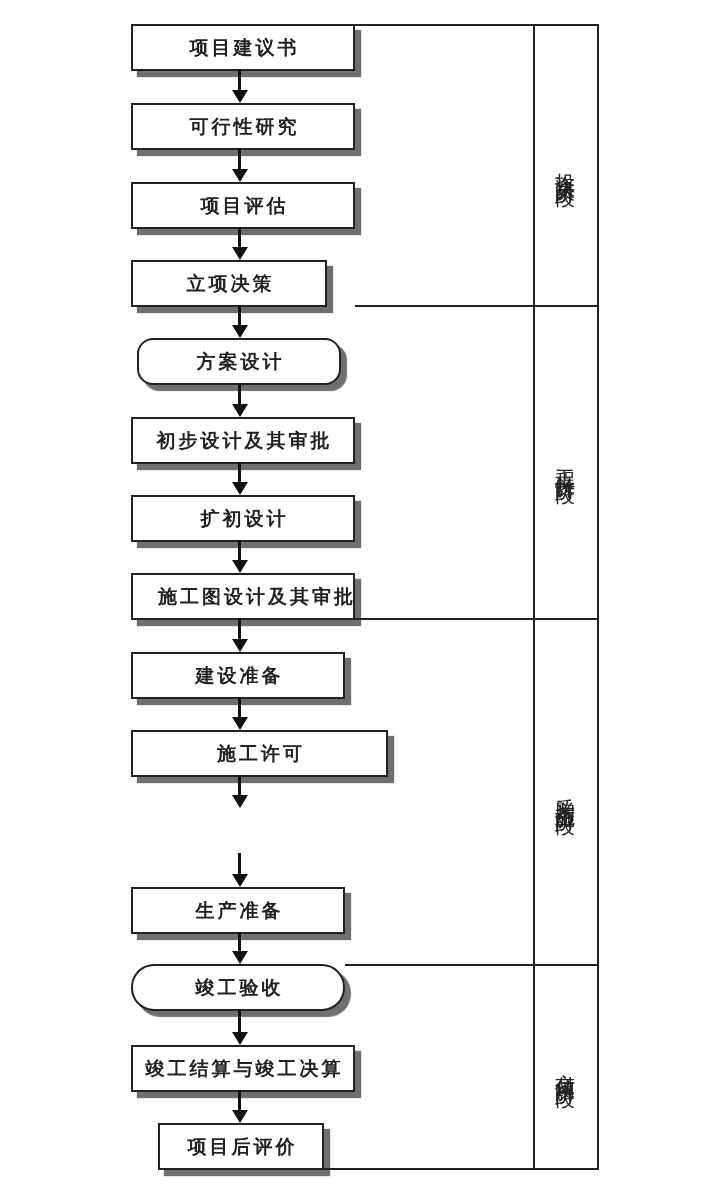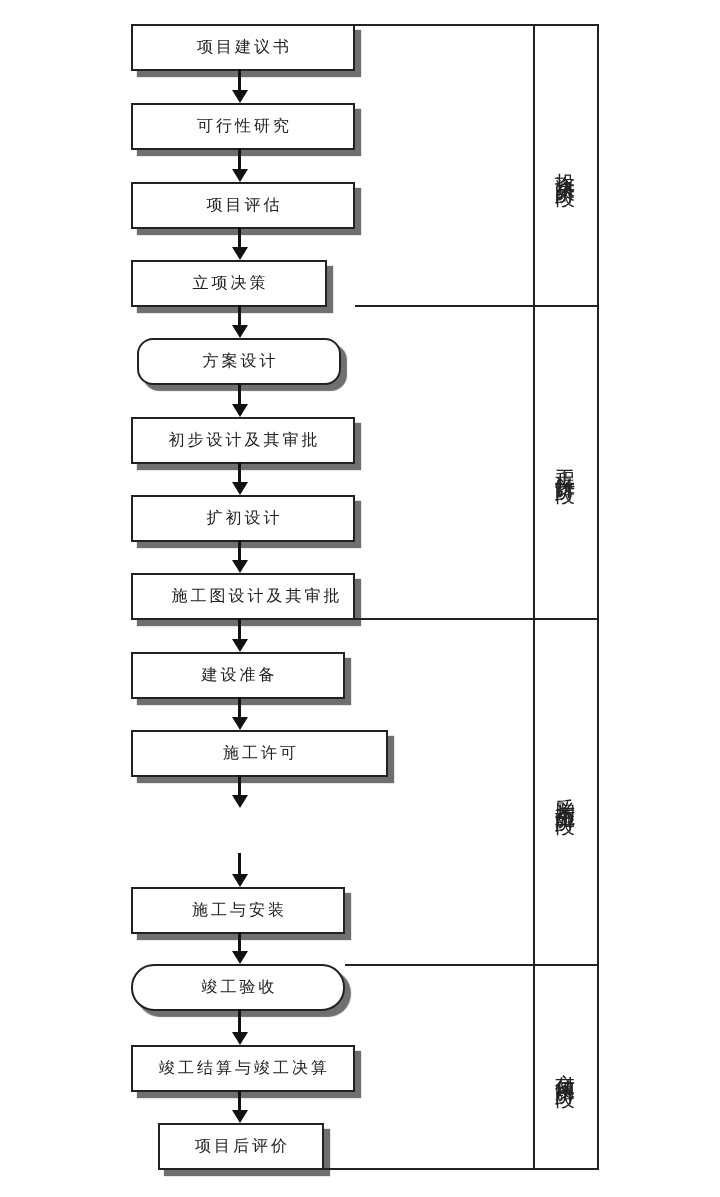--- a/index.html
+++ b/index.html
@@ -6,21 +6,21 @@
   .canvas {
     position:relative; width:720px; height:1197px; background:#ffffff;
     font-family:"DejaVu Serif","Liberation Serif",serif; color:#222222;
     overflow:hidden;
   }
   .box {
     position:absolute; box-sizing:border-box; height:47px;
     background:#ffffff; border:2px solid #222222;
     box-shadow:6px 6px 1px #6f6f6f;
     display:flex; align-items:center; justify-content:center;
-    font-size:16px; letter-spacing:3px; text-indent:3px; white-space:nowrap;
+    font-size:19px; letter-spacing:3px; text-indent:3px; white-space:nowrap;font-weight:bold;
   }
   .arrow { position:absolute; width:16px; }
   .arrow .shaft {
     position:absolute; left:6px; top:-2px; bottom:11px; width:3px;
     background:#111111;
   }
   .arrow .head {
     position:absolute; left:0; bottom:0; width:0; height:0;
     border-left:8px solid transparent; border-right:8px solid transparent;
     border-top:13px solid #111111;
@@ -64,21 +64,21 @@
       <span>施工图设计及其审批</span>
     </div>
 
   <div class="box" style="left:131px; top:652px; width:214px;">
       <span>建设准备</span>
     </div>
   <div class="box" style="left:131px; top:730px; width:257px;">
       <span>施工许可</span>
     </div>
   <div class="box" style="left:131px; top:887px; width:214px;">
-      <span>施工与安装</span>
+      <span>生产准备</span>
     </div>
 
   <div class="box" style="left:131px; top:964px;  width:214px;border-radius:23px;">
       <span>竣工验收</span>
     </div>
   <div class="box" style="left:131px; top:1045px; width:224px;">
       <span>竣工结算与竣工决算</span>
     </div>
   <div class="box" style="left:158px; top:1123px; width:166px;">
       <span>项目后评价</span>

